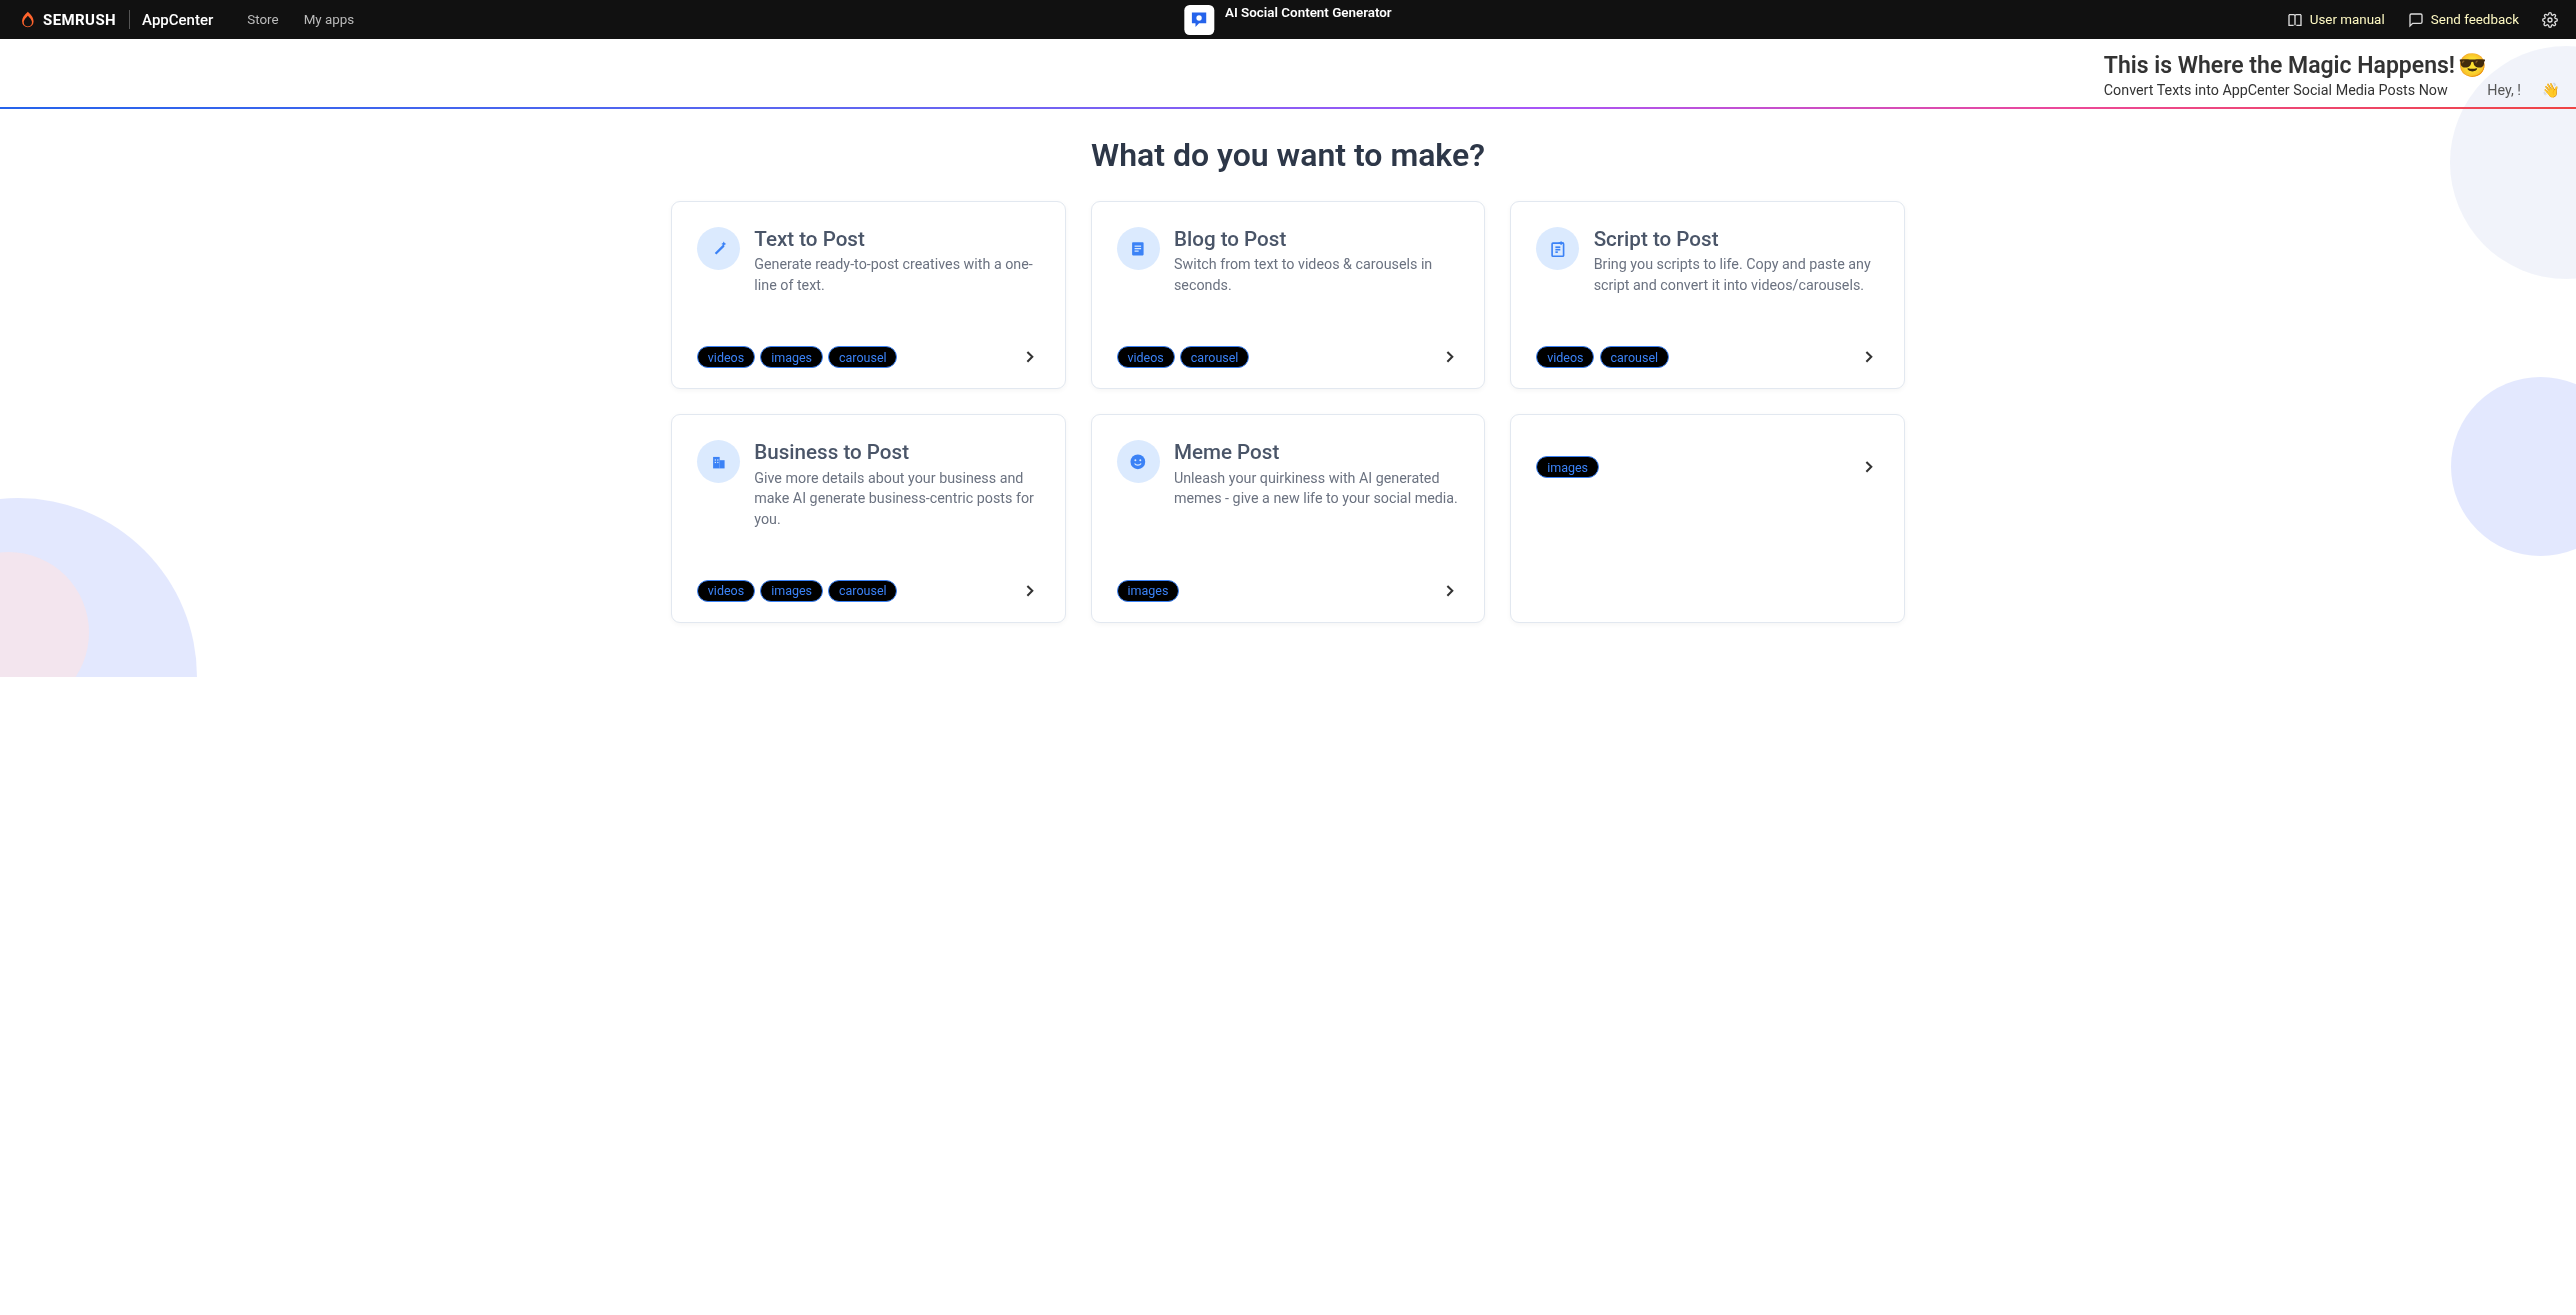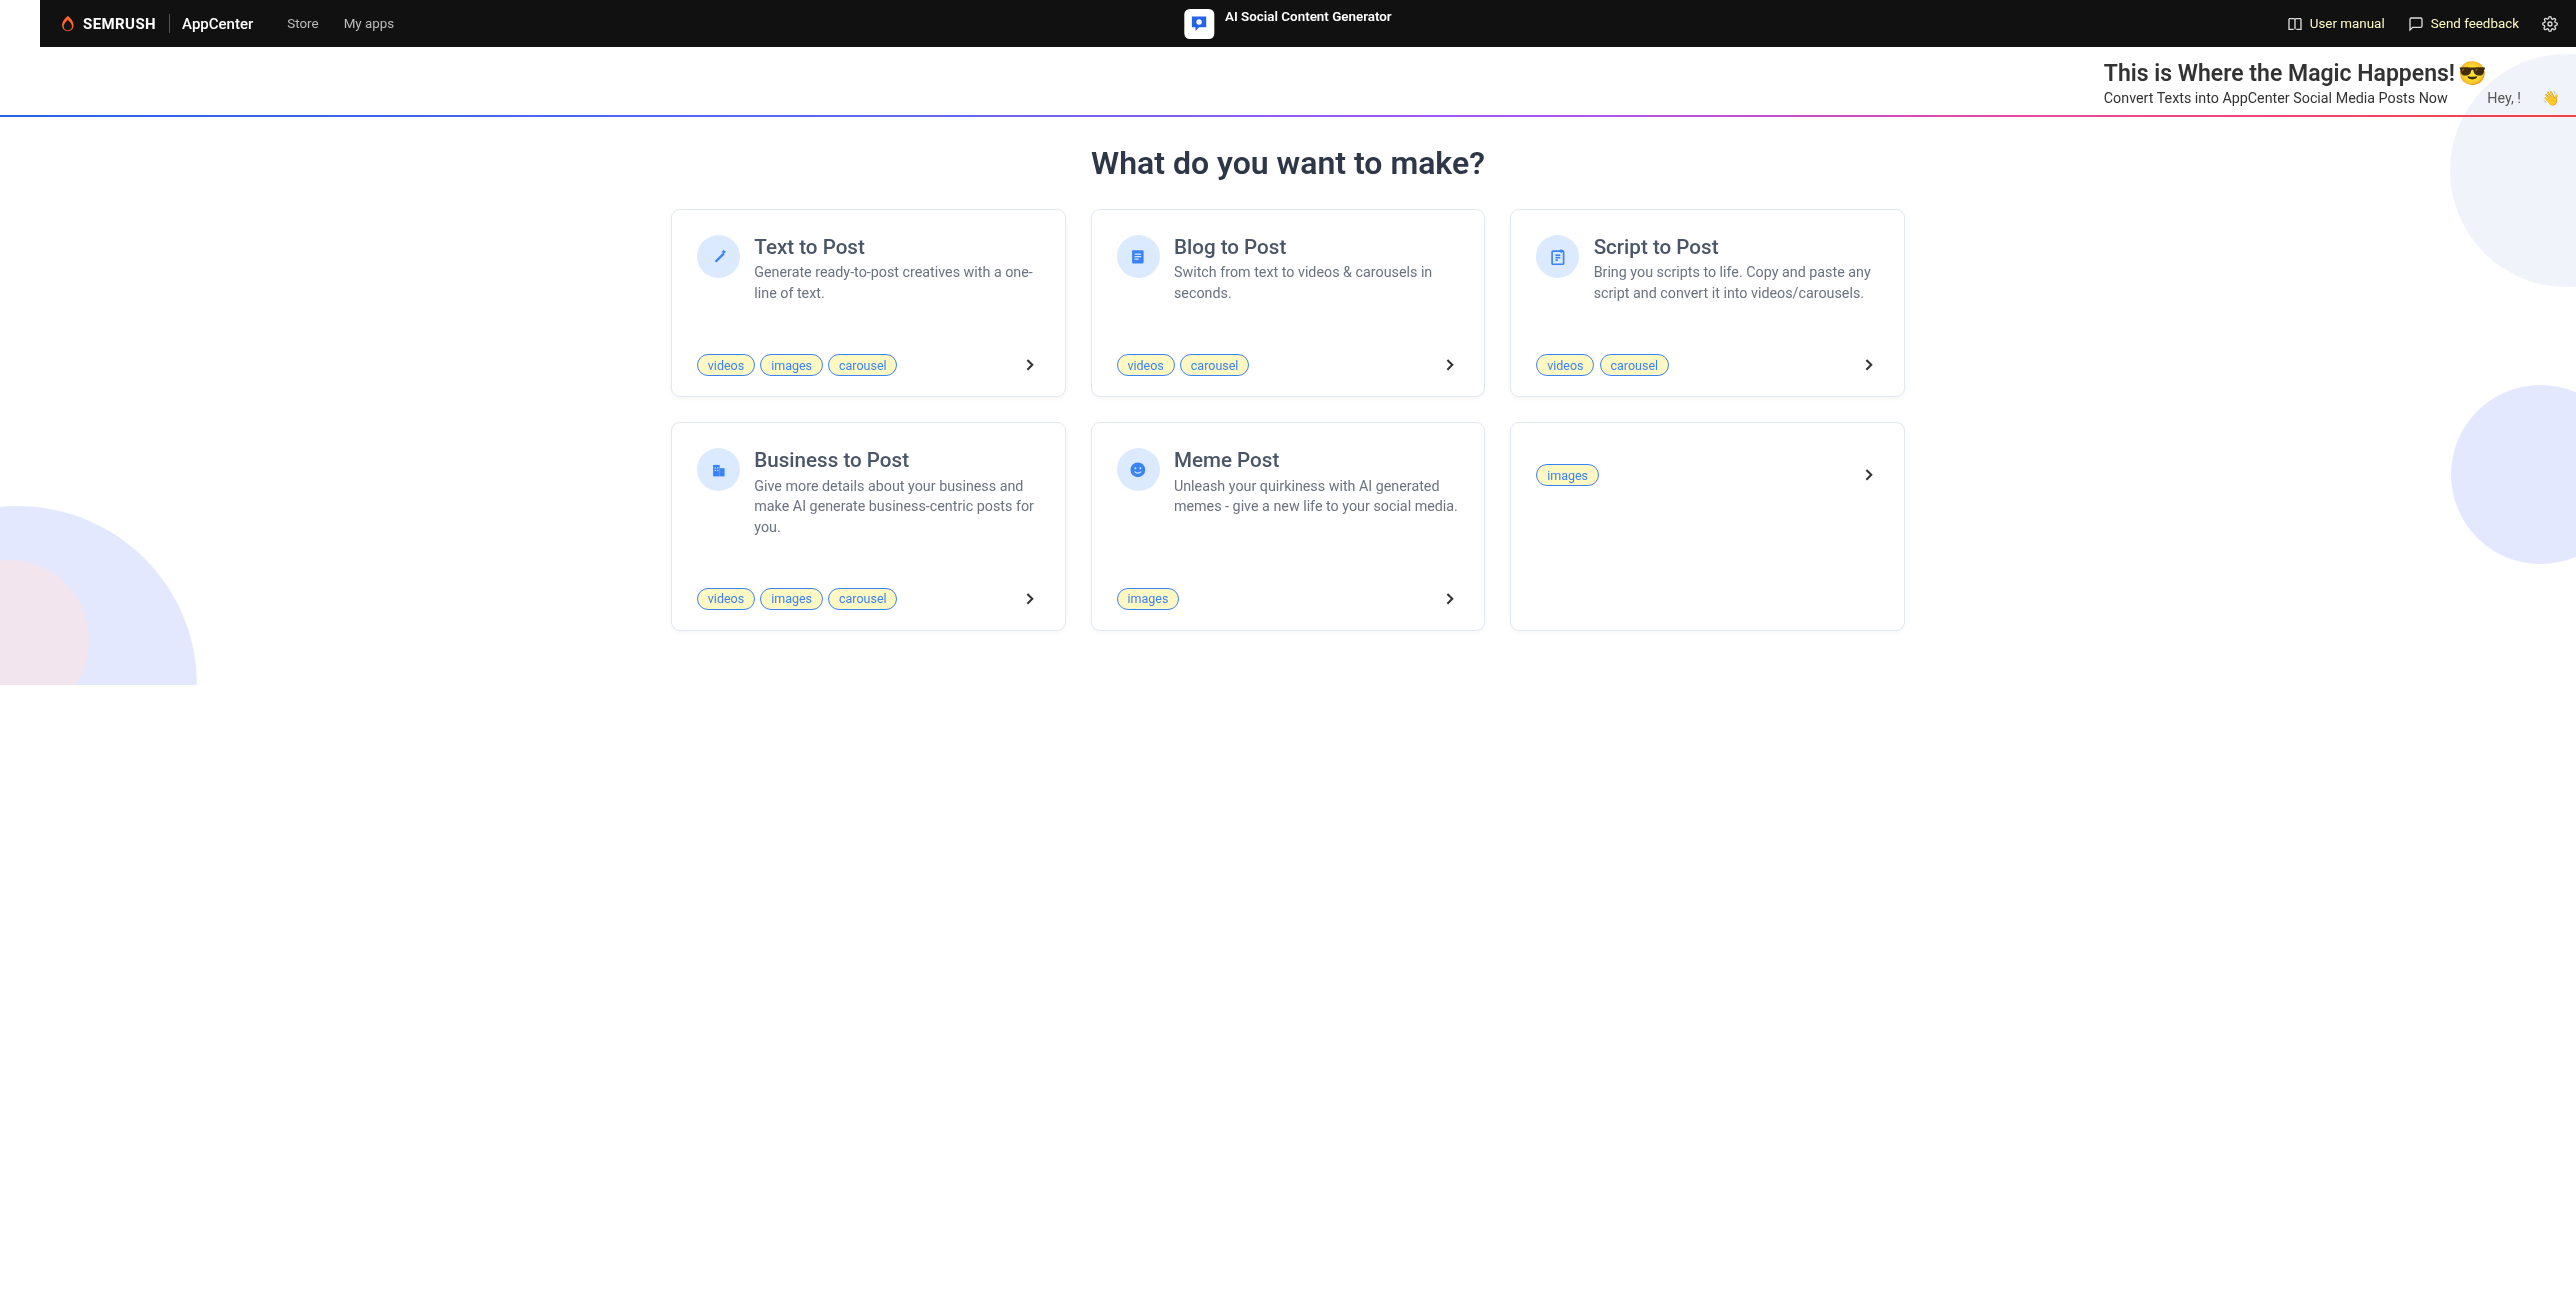--- a/index.html
+++ b/index.html
@@ -1,19 +1,19 @@
 <!DOCTYPE html>
 <html style="font-size:14.3px"><head>
 <meta charset="utf-8">
 <style>
 * { margin: 0; padding: 0; box-sizing: border-box; }
 body { font-family: -apple-system, BlinkMacSystemFont, "Segoe UI", Roboto, Helvetica, Arial, sans-serif; background: #fff; color: #333; overflow-x: hidden; }
 
 
-.header { background: #111; height: 47px; display: flex; align-items: center; padding: 16px 18px; color: #fff; margin-left: 40px; }
+.header { background: #111; height: 39px; display: flex; align-items: center; padding: 16px 18px; color: #fff; }
 .logo-group { display: flex; align-items: center; gap: 9px; }
 .semrush-logo { display: flex; align-items: center; gap: 5.4px; font-weight: 700; font-size: 15px; letter-spacing: 0.4px; }
 .semrush-icon { width: 19.7px; height: 19.7px; }
 .divider-v { width: 0.9px; height: 19.7px; background: #555; margin: 0 3.6px; }
 .appcenter { font-size: 15px; font-weight: 500; }
 .nav-links { display: flex; gap: 25px; margin-left: 34px; }
 .nav-link { color: #bbb; font-size: 13.4px; cursor: pointer; }
 .center-app { position: absolute; left: 50%; transform: translateX(-50%); display: flex; align-items: flex-start; gap: 10.7px; }
 .app-icon { width: 30px; height: 30px; border-radius: 5.4px; background: #fff; display: flex; align-items: center; justify-content: center; }
 .app-name { font-weight: 600; font-size: 13.4px; }
@@ -38,21 +38,21 @@
 .main-heading { text-align: center; font-size: 32px; font-weight: 600; color: #2d3748; margin-bottom: 27px; }
 
 .grid { display: grid; grid-template-columns: repeat(3, 1fr); gap: 25px; max-width: 1234px; margin: 0 auto; }
 .card { background: #fff; border: 0.9px solid #e2e8f0; border-radius: 9px; padding: 25px 25px 19.7px; box-shadow: 0 1.8px 5.4px rgba(0,0,0,0.04); cursor: pointer; display: flex; flex-direction: column; gap: 34px; }
 .card-head { display: flex; gap: 14.3px; }
 .card-icon { width: 43px; height: 43px; border-radius: 50%; background: #dbeafe; flex-shrink: 0; display: flex; align-items: center; justify-content: center; }
 .card-icon svg { width: 19.7px; height: 19.7px; }
 .card-text { flex: 1; }
 .card-title { font-size: 20.6px; font-weight: 500; color: #4a5568; margin-bottom: 3.6px; }
 .card-desc { font-size: 14.3px; color: #6b7280; line-height: 1.45; }
-.tag { border: 0.9px solid #3b82f6; color: #3b82f6; border-radius: 12.5px; padding: 2.7px 9.8px; font-size: 12.5px; background: #fef9c3; }
+.tag { border: 0.9px solid #3b82f6; color: #3b82f6; border-radius: 12.5px; padding: 2.7px 9.8px; font-size: 12.5px; background: #000000; }
 .chevron { width: 19.7px; height: 19.7px; color: #333; }
 .card-body-wrap { flex: 1; }
 .card-foot-row { display: flex; align-items: center; justify-content: space-between; margin-top: 16px; }
 .card-foot-row .tags { display: flex; gap: 5.4px; padding-left: 0; }
 </style>
 </head>
 <body>
 
 <div class="header">
   <div class="logo-group">

